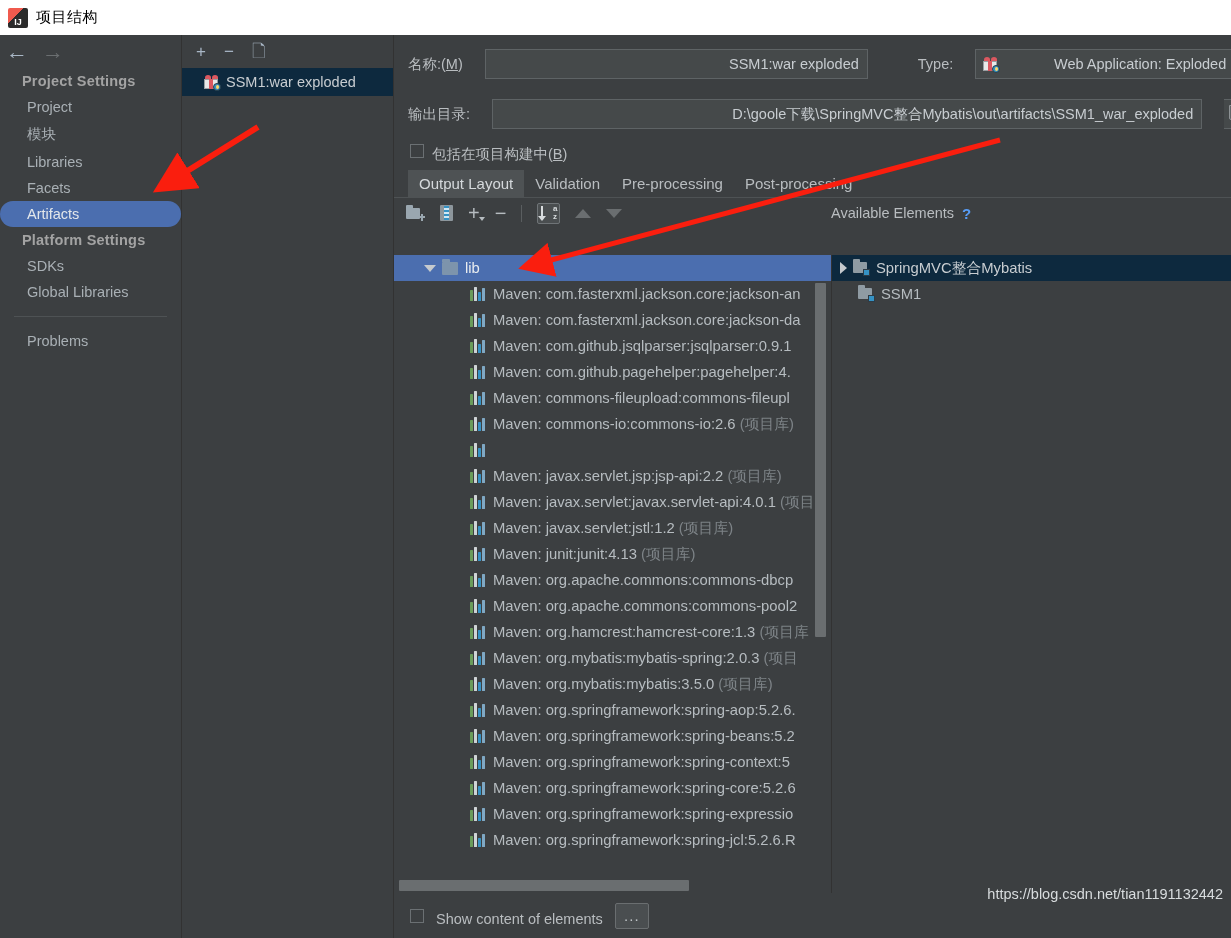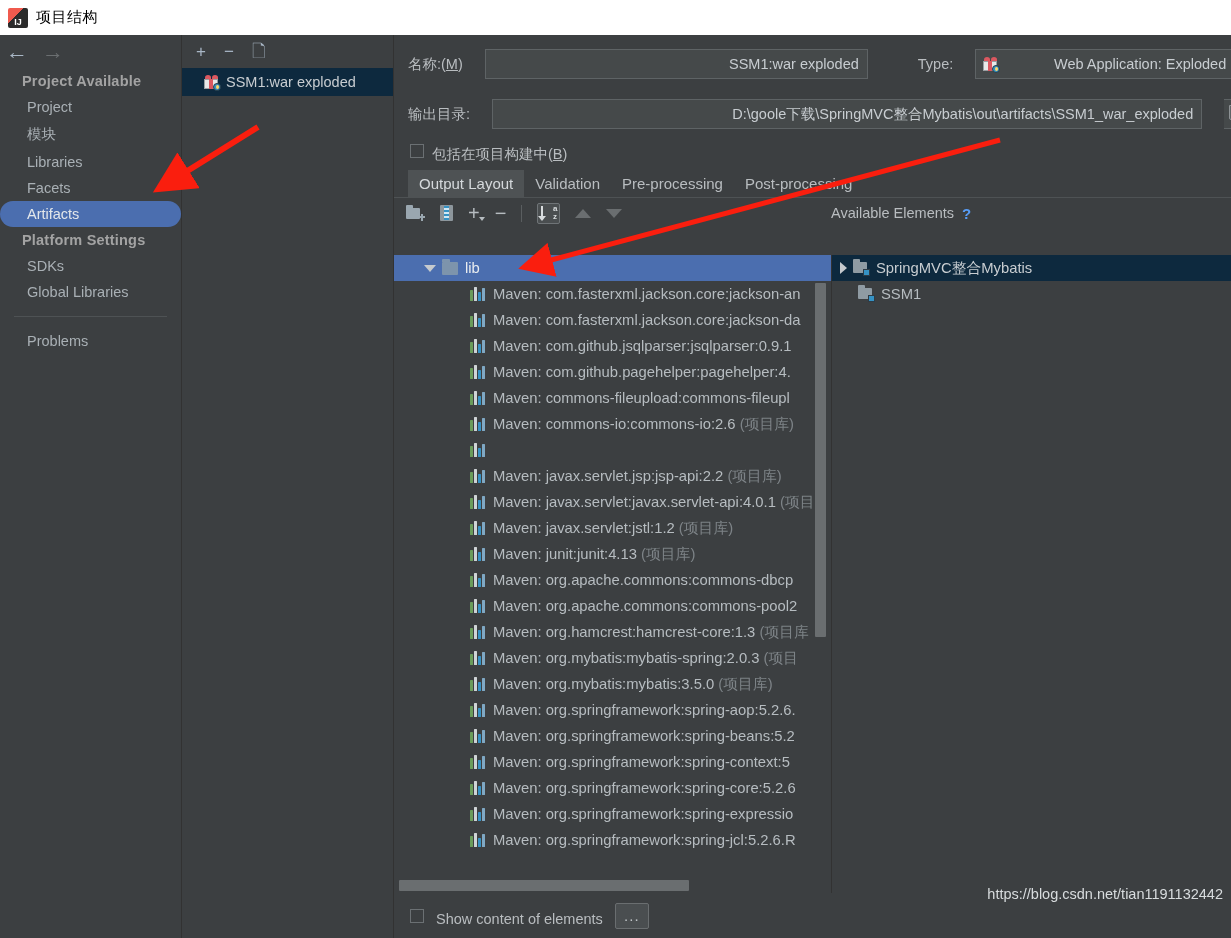--- a/index.html
+++ b/index.html
@@ -585,21 +585,21 @@
 </div>
 
 <div id="frame">
 
   <div id="sidebar">
     <div id="navrow">
       <span class="nav-arrow">←</span>
       <span class="nav-arrow dim">→</span>
     </div>
 
-    <div class="nav-group">Project Available</div>
+    <div class="nav-group">Project Settings</div>
     <div class="nav-item">Project</div>
     <div class="nav-item">模块</div>
     <div class="nav-item">Libraries</div>
     <div class="nav-item">Facets</div>
     <div class="nav-item selected">Artifacts</div>
 
     <div class="nav-group">Platform Settings</div>
     <div class="nav-item">SDKs</div>
     <div class="nav-item">Global Libraries</div>
 

